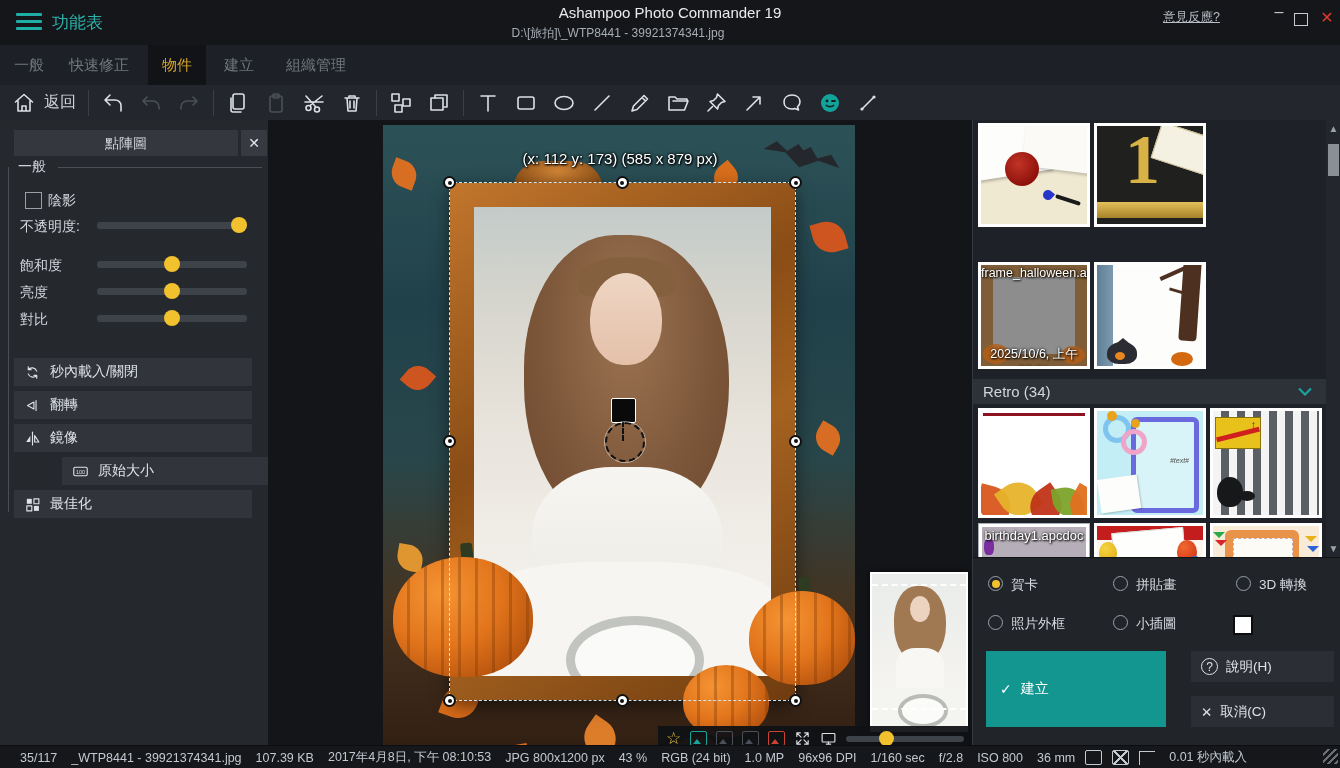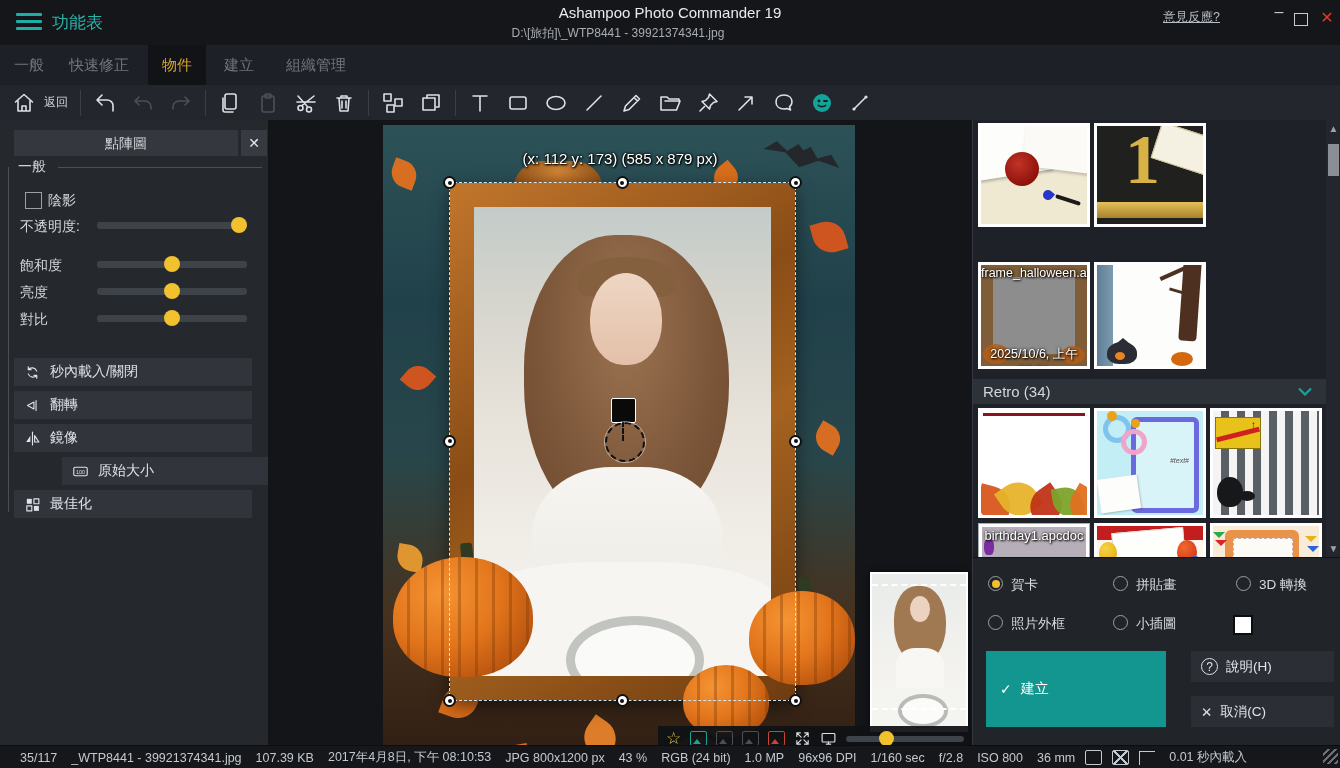--- a/index.html
+++ b/index.html
@@ -25,21 +25,21 @@
   .tab{position:absolute;top:0;height:40px;line-height:40px;padding:0 14px;font-size:15px;color:#70767f;cursor:pointer;}
   .tab.active{background:#111317;color:#d7a62b;}
 
   
   .toolbar{left:0;top:85px;width:1340px;height:35px;background:#23262c;border-bottom:1px solid #0b0d10;display:flex;align-items:center;}
   .tb-group{display:flex;align-items:center;gap:14px;padding:0 12px;}
   .tb-sep{width:1px;height:26px;background:#3a3e45;}
   .tb-icon{width:24px;height:24px;color:#dde1e6;cursor:pointer;display:block;}
   .tb-icon.disabled{color:#4b5058;cursor:default;}
   .tb-icon svg{width:100%;height:100%;display:block;}
-  .back-label{font-size:12px;color:#cfd3d9;margin-left:-6px;cursor:pointer;}
+  .back-label{font-size:16px;color:#cfd3d9;margin-left:-6px;cursor:pointer;}
   svg .st{fill:none;stroke:currentColor;stroke-width:1.6;stroke-linecap:round;stroke-linejoin:round;}
   svg .fl{fill:currentColor;stroke:none;}
 
   
   .left-panel{left:0;top:120px;width:268px;height:625px;background:#25282d;}
   .lp-header{left:14px;top:10px;width:224px;height:26px;background:#34373d;text-align:center;line-height:26px;font-size:14px;color:#d6dade;}
   .lp-close{left:241px;top:10px;width:26px;height:26px;background:#373a40;text-align:center;line-height:26px;font-size:14px;color:#e3e6ea;cursor:pointer;}
   .groupbox{left:8px;top:47px;width:254px;height:345px;border-left:1px solid #4a4f56;}
   .group-title{left:14px;top:38px;background:#25282d;padding:0 4px;font-size:14px;color:#cfd3d9;}
   .group-topline{left:58px;top:47px;width:204px;height:1px;background:#4a4f56;}

